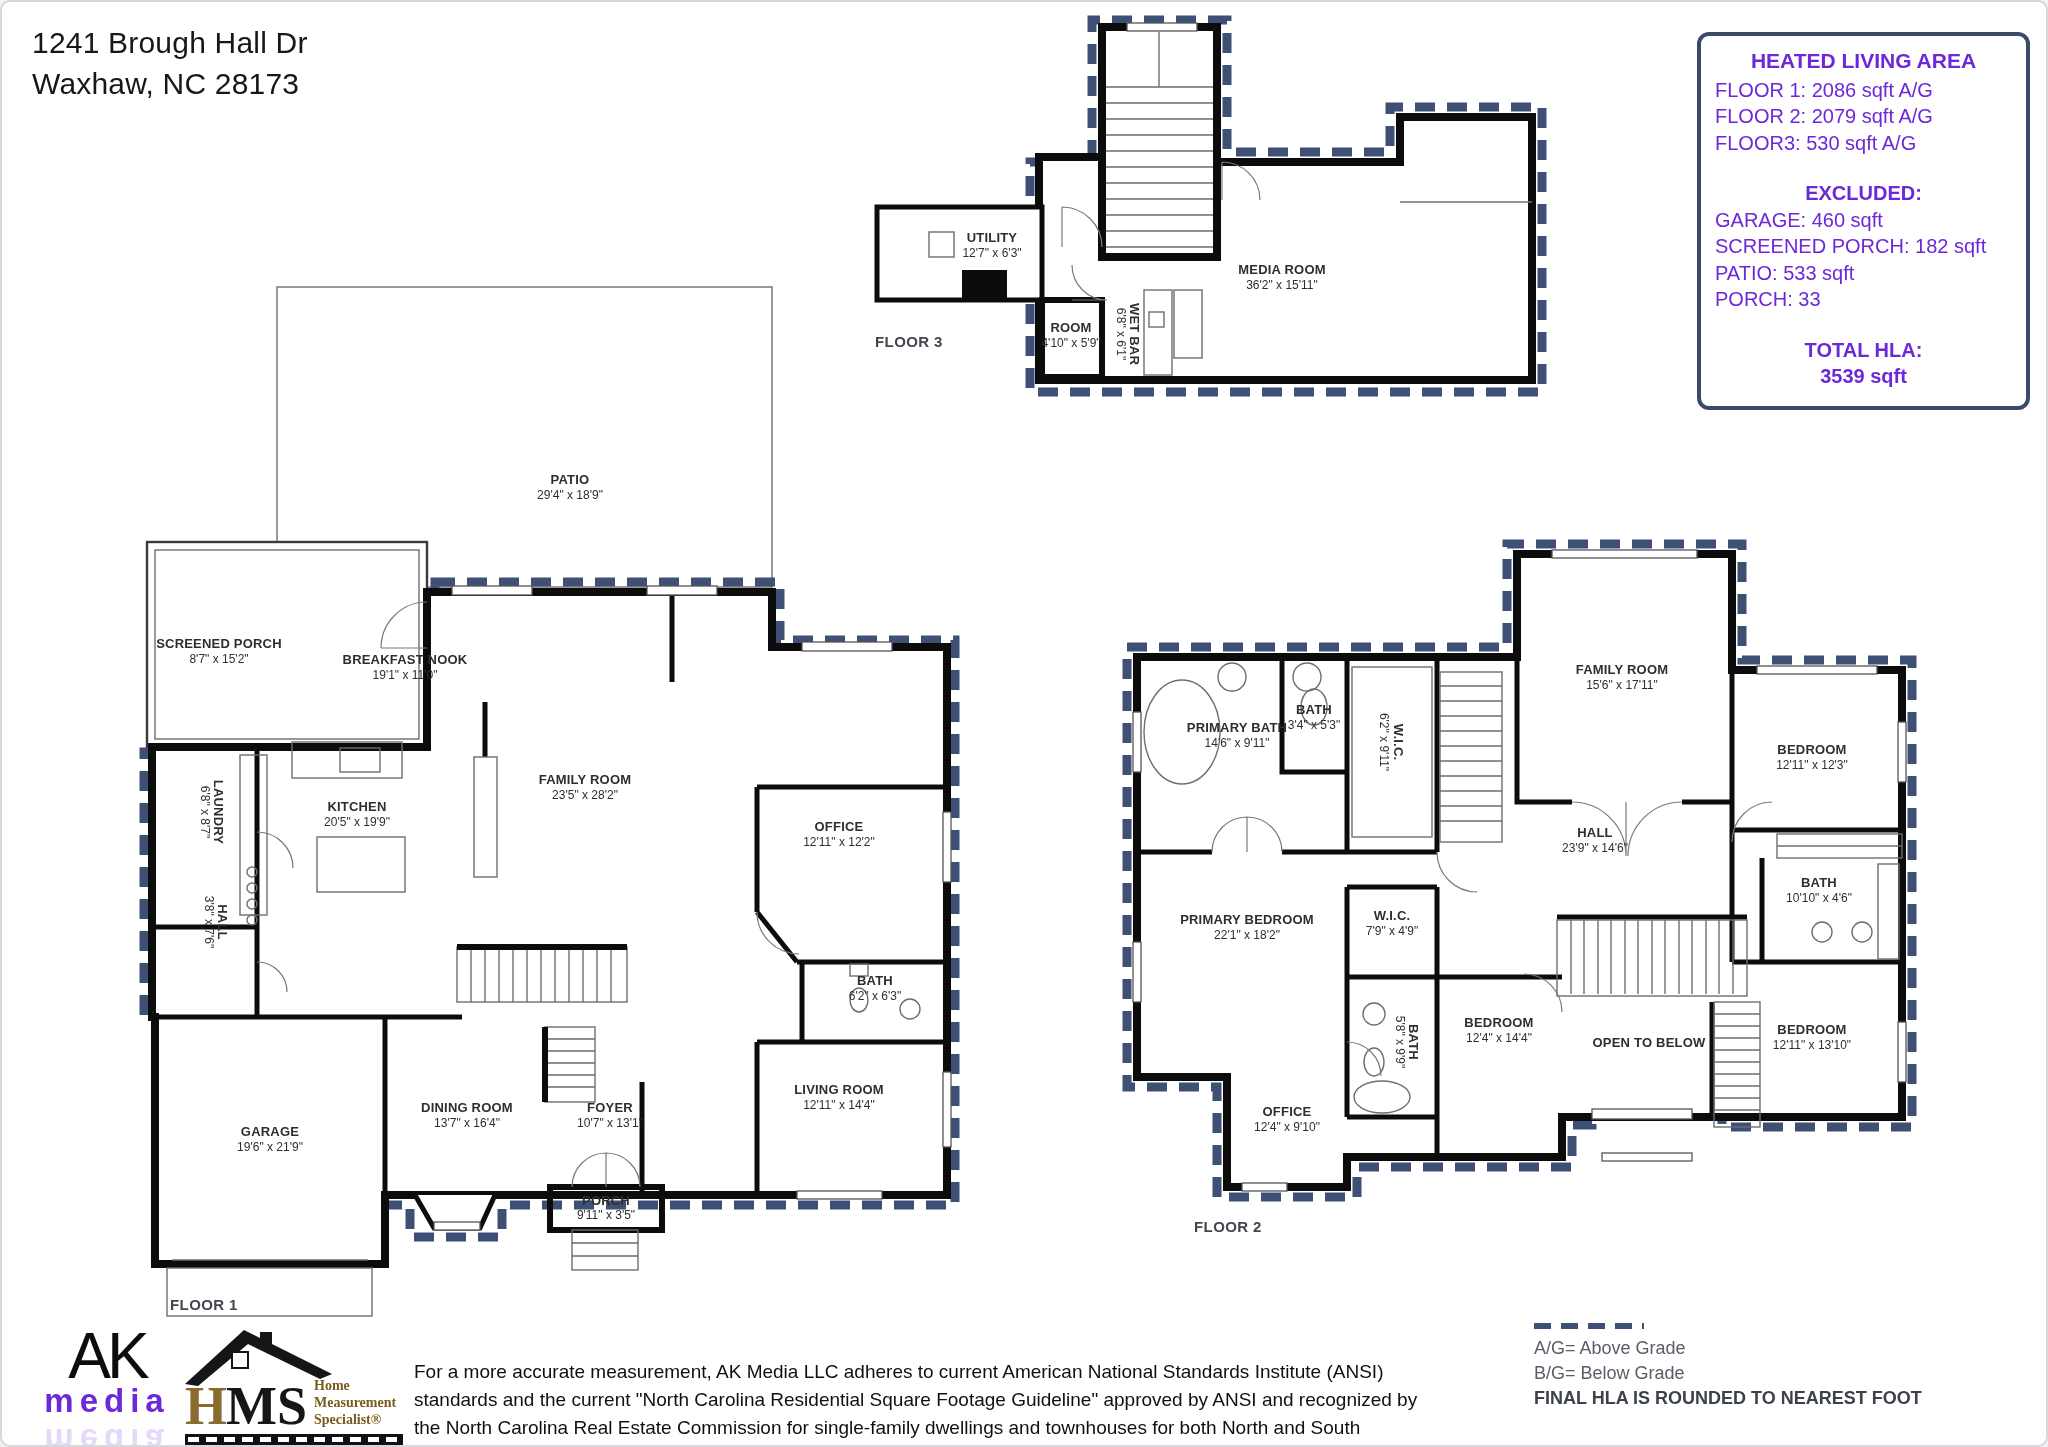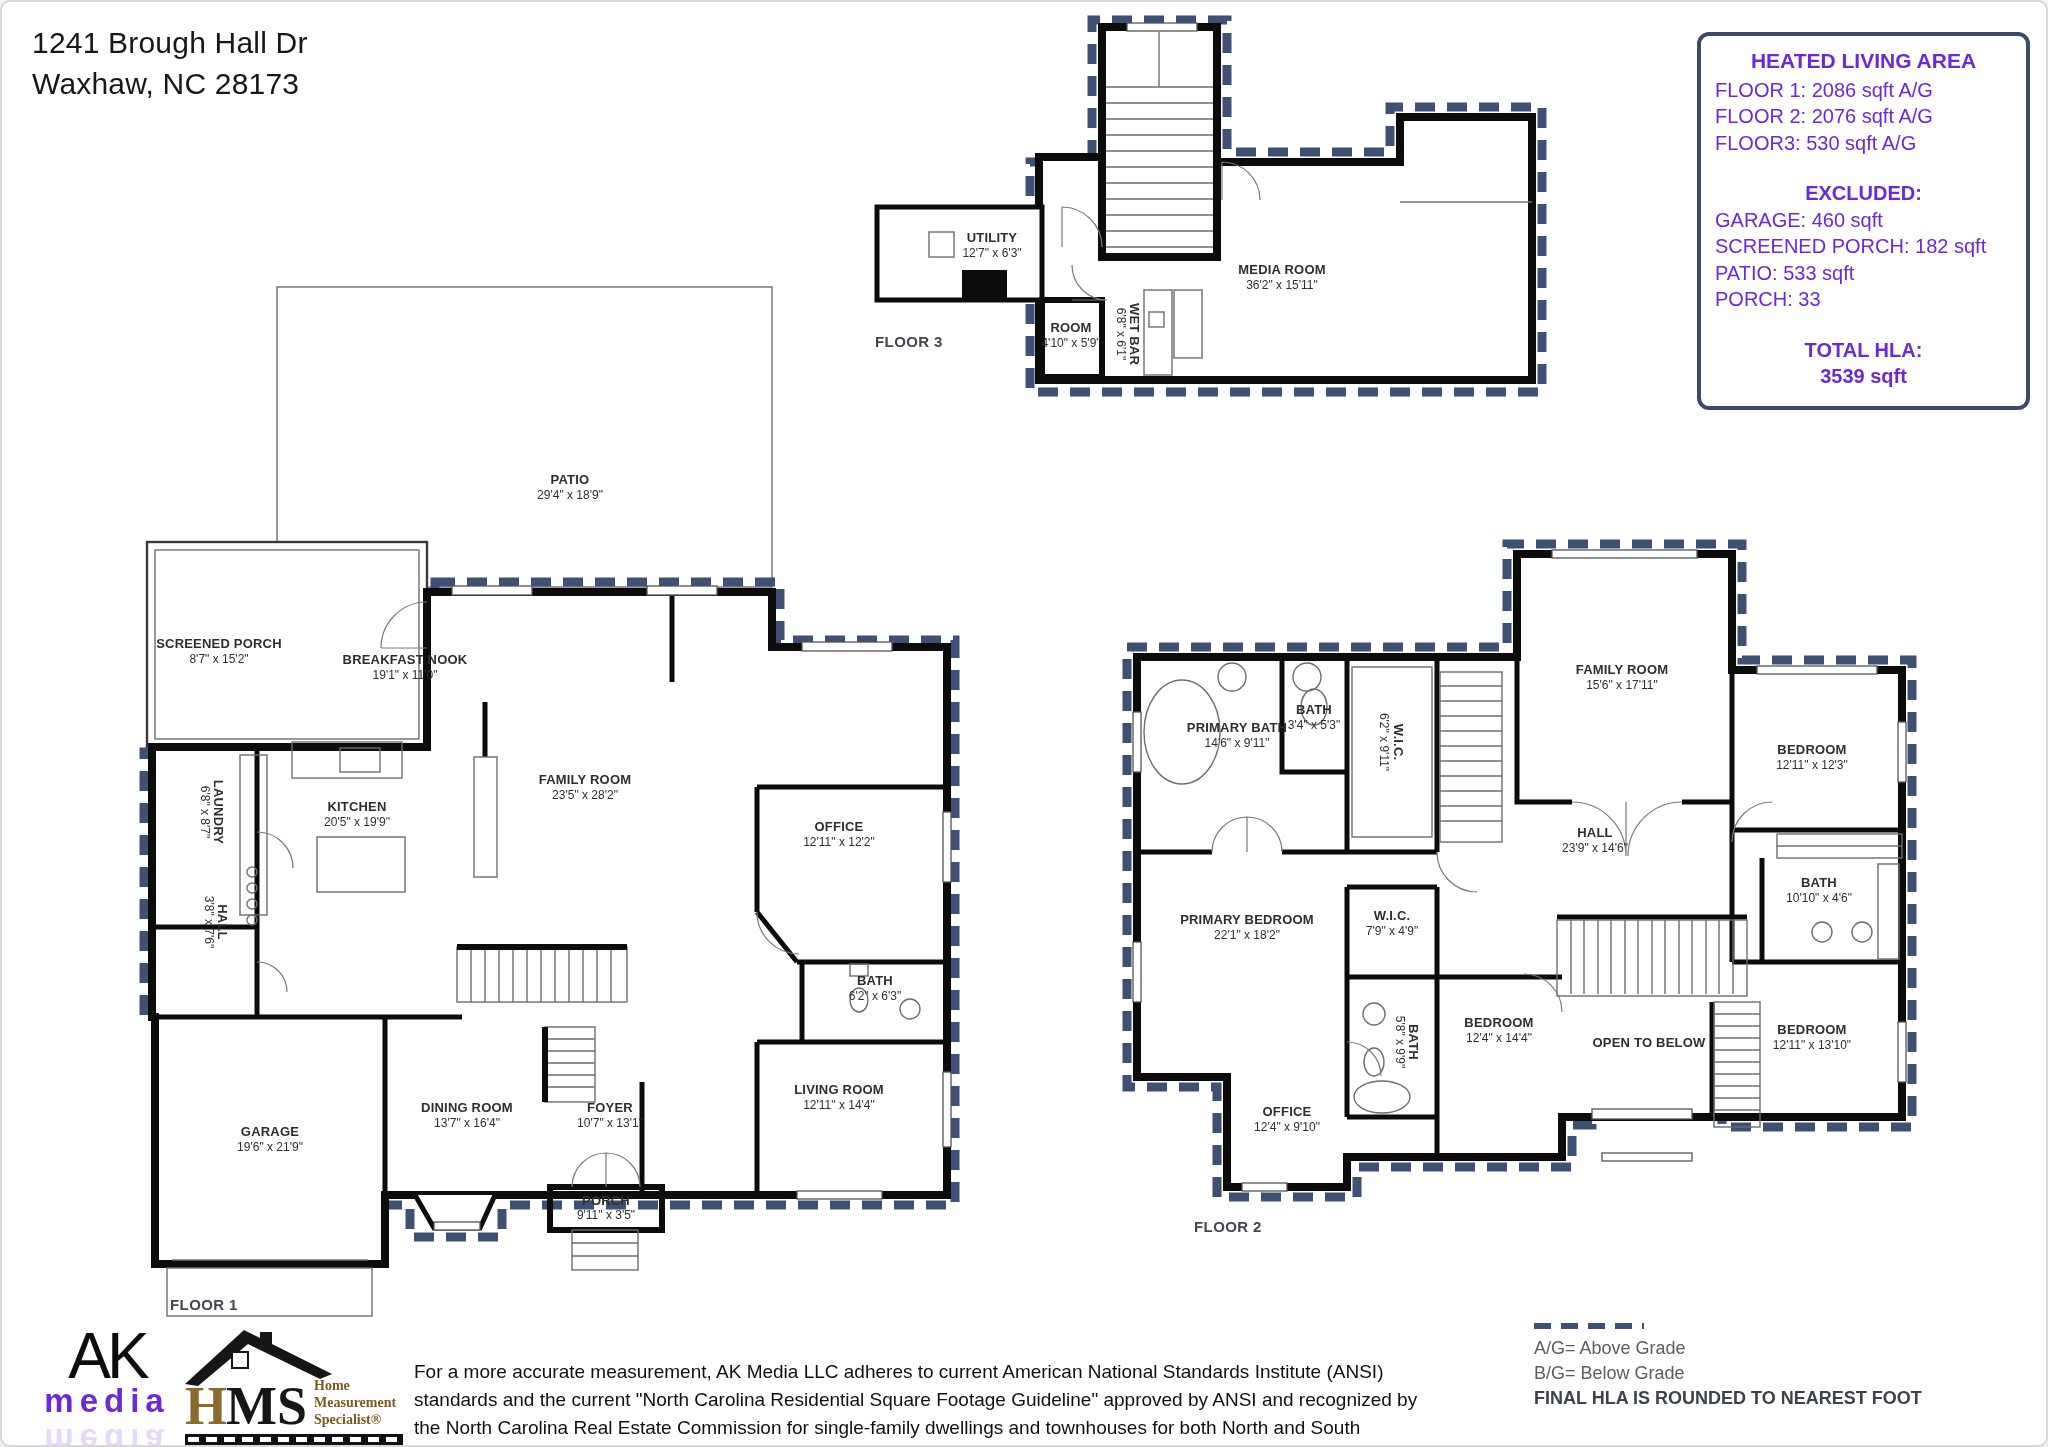--- a/index.html
+++ b/index.html
@@ -53,21 +53,21 @@
 <div class="page">
 
   <div class="address">
     <div>1241 Brough Hall Dr</div>
     <div>Waxhaw, NC  28173</div>
   </div>
 
   <div class="hla">
     <div class="c t">HEATED LIVING AREA</div>
     <div>FLOOR 1: 2086 sqft  A/G</div>
-    <div>FLOOR 2: 2076 sqft  A/G</div>
+    <div>FLOOR 2: 2079 sqft  A/G</div>
     <div>FLOOR3: 530 sqft A/G</div>
     <div class="gap"></div>
     <div class="c">EXCLUDED:</div>
     <div>GARAGE: 460 sqft</div>
     <div>SCREENED PORCH: 182 sqft</div>
     <div>PATIO: 533 sqft</div>
     <div>PORCH: 33</div>
     <div class="gap"></div>
     <div class="c">TOTAL HLA:</div>
     <div class="c">3539 sqft</div>

